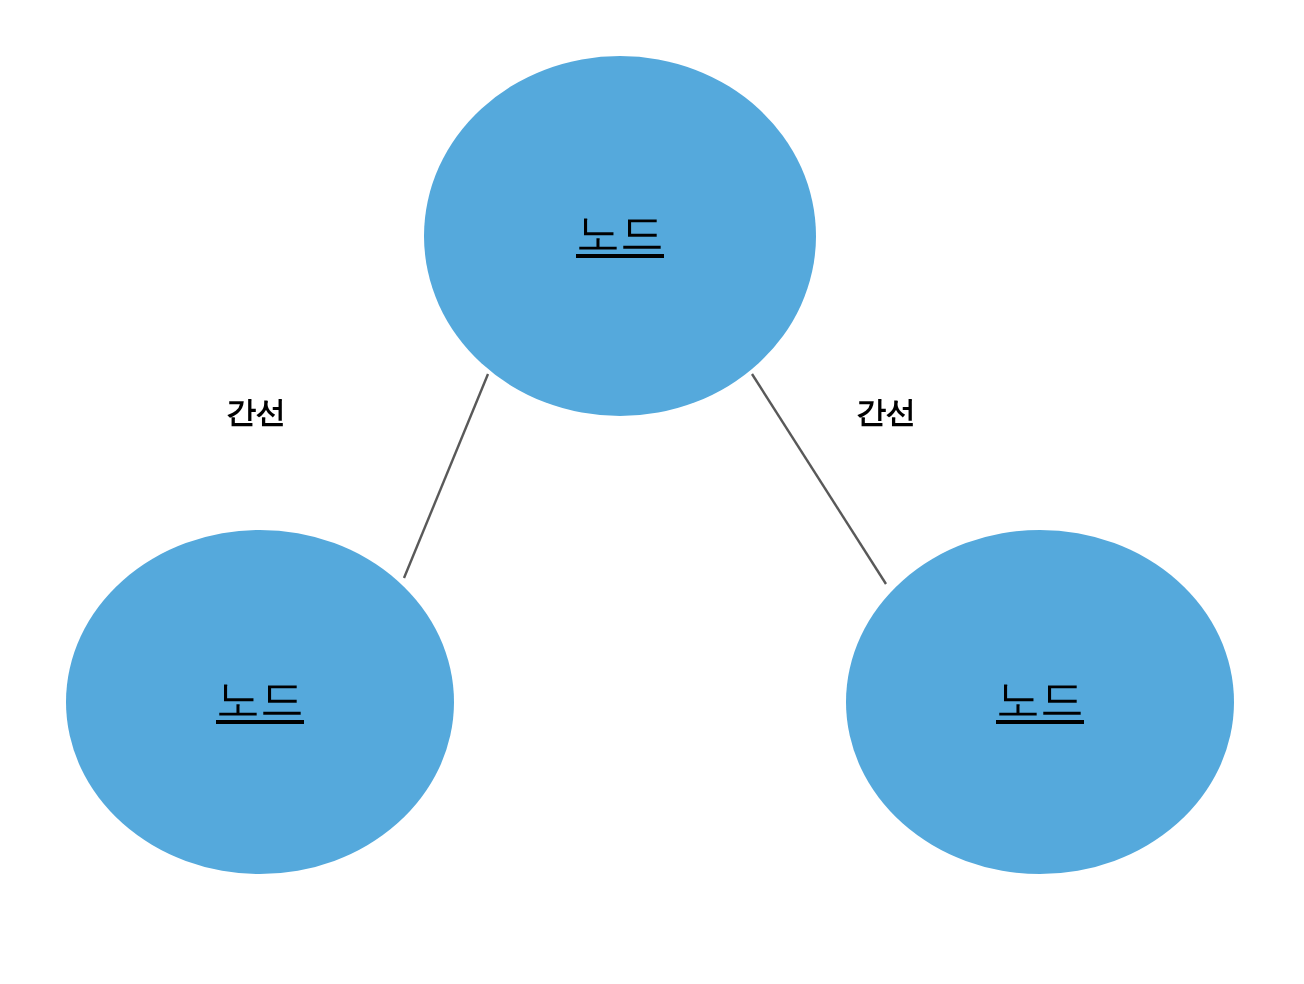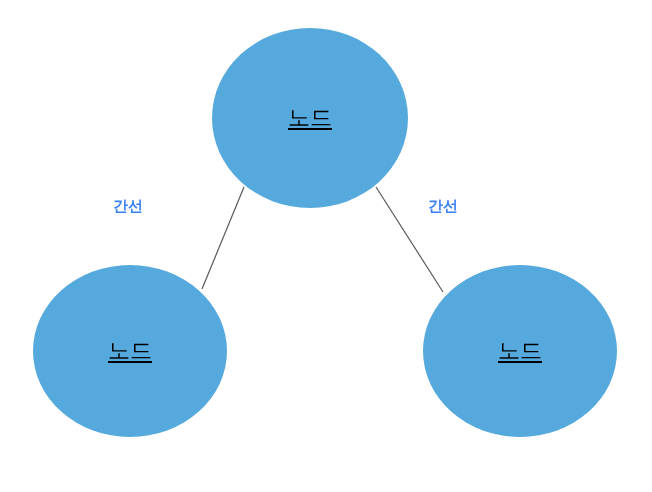--- a/index.html
+++ b/index.html
@@ -55,21 +55,21 @@
     height: 172px;
   }
   #node-bottom-right {
     left: 423px;
     top: 265px;
     width: 195px;
     height: 172px;
   }
   .edge-label {
     position: absolute;
-    color: #3b82f6;
+    color: #000000;
     font-size: 15px;
     font-weight: bold;
     line-height: 1;
     white-space: nowrap;
   }
   #edge-label-left {
     left: 113px;
     top: 199px;
   }
   #edge-label-right {

